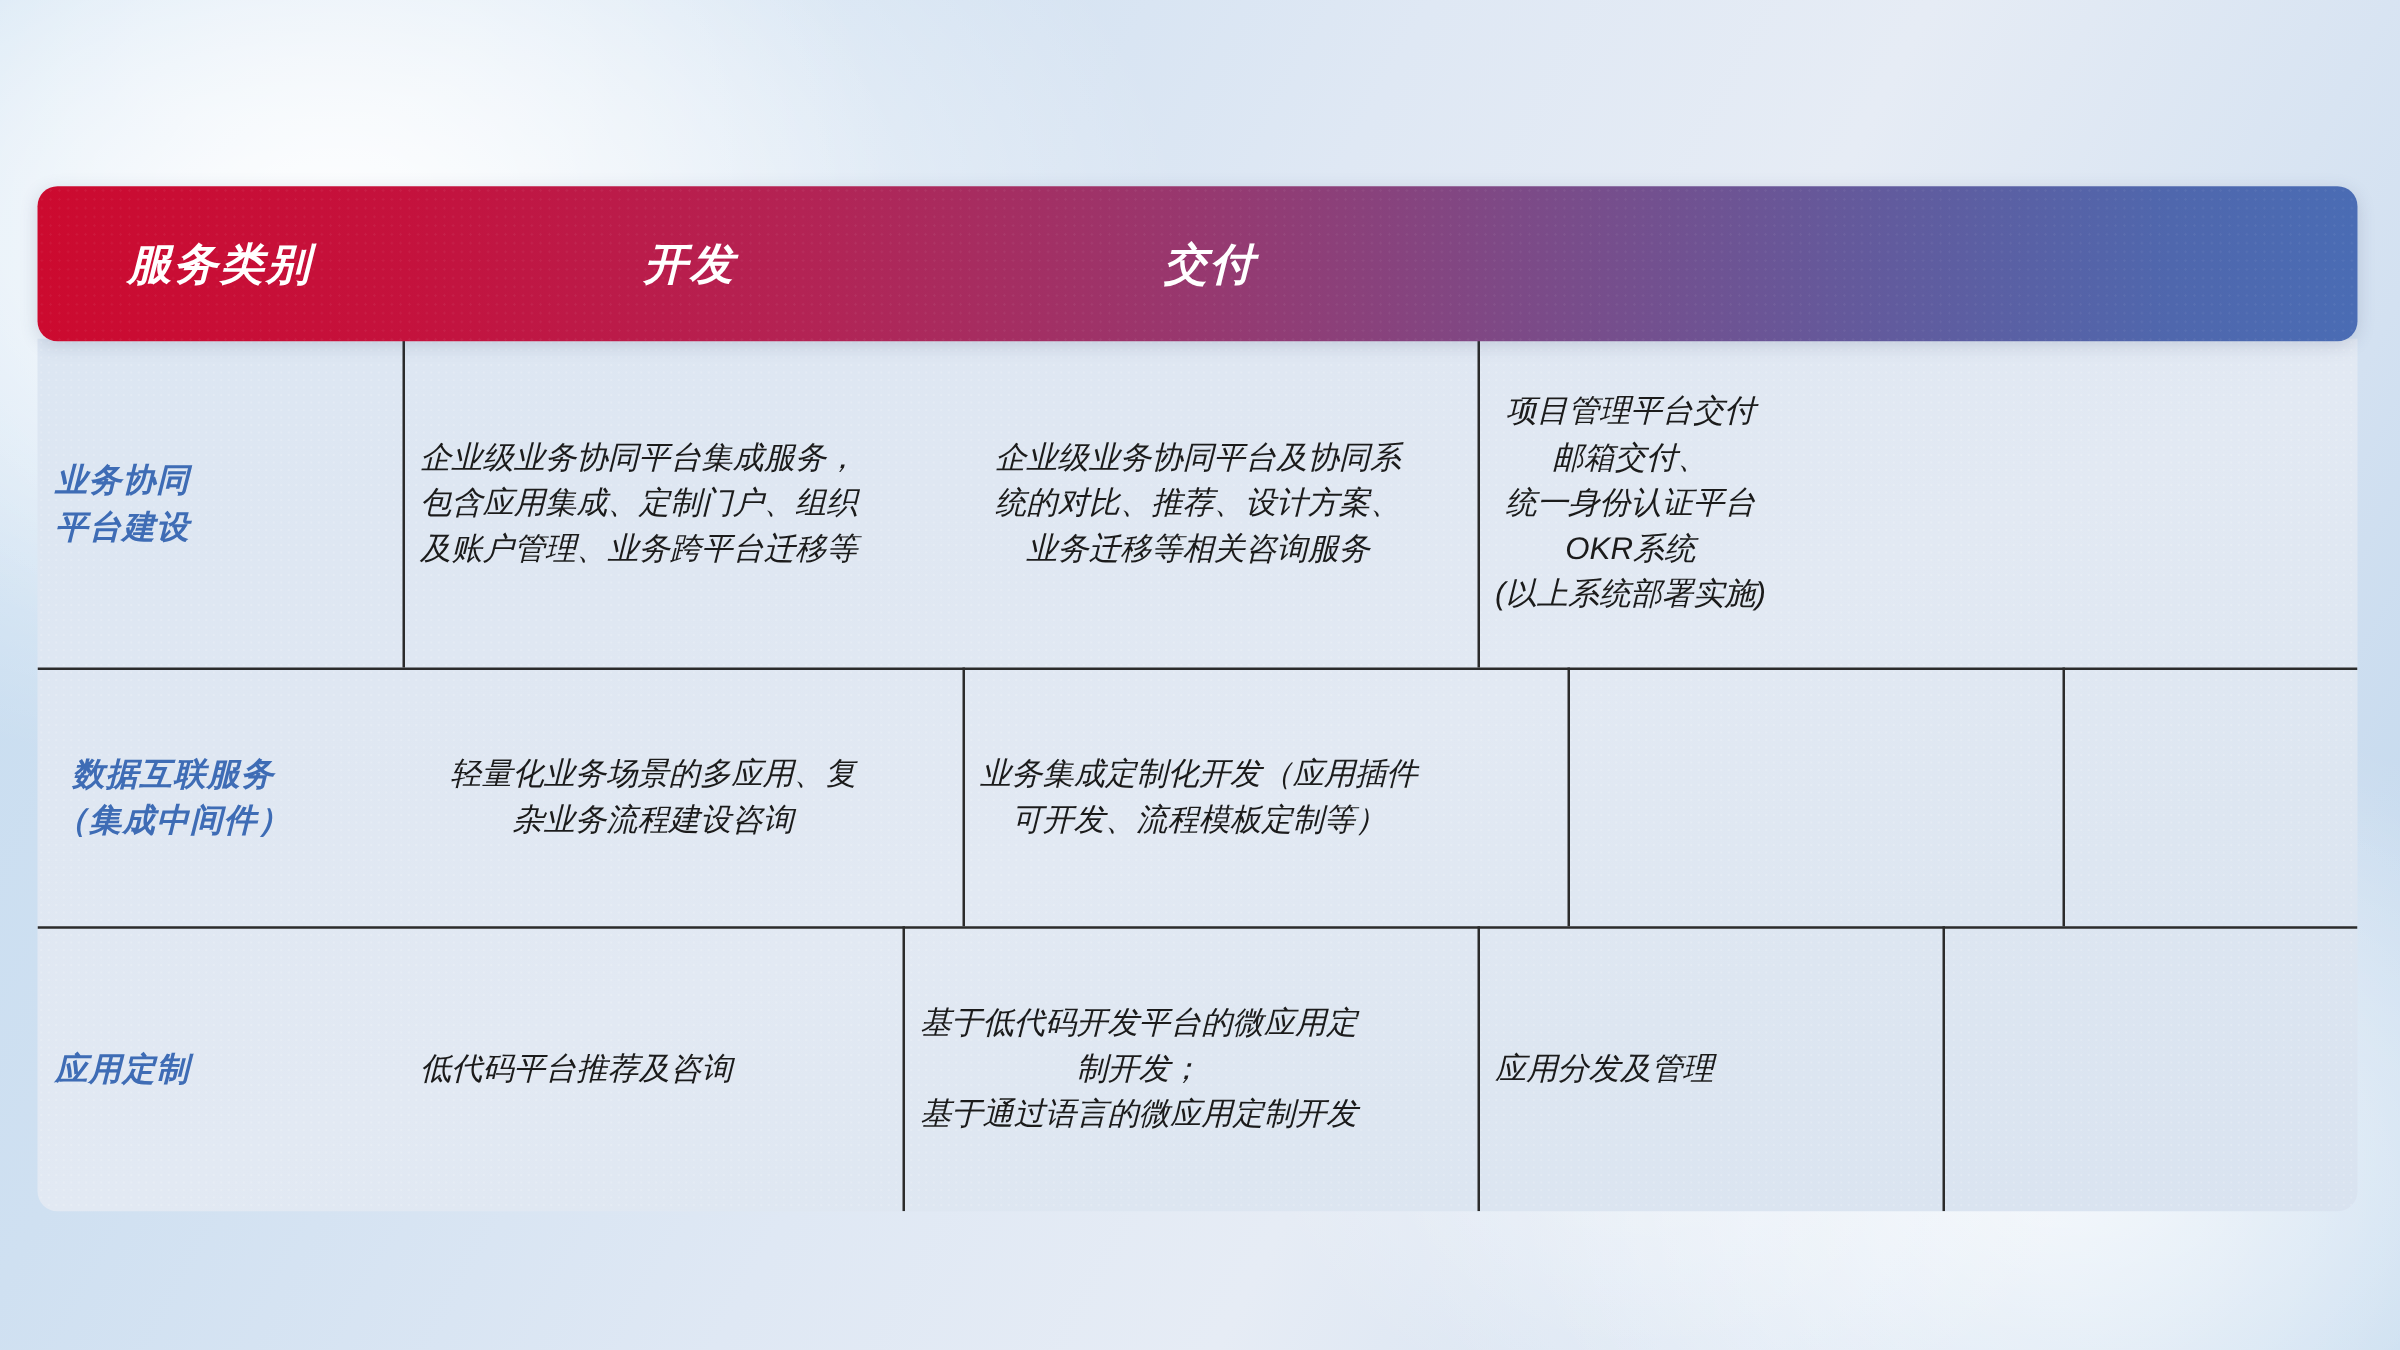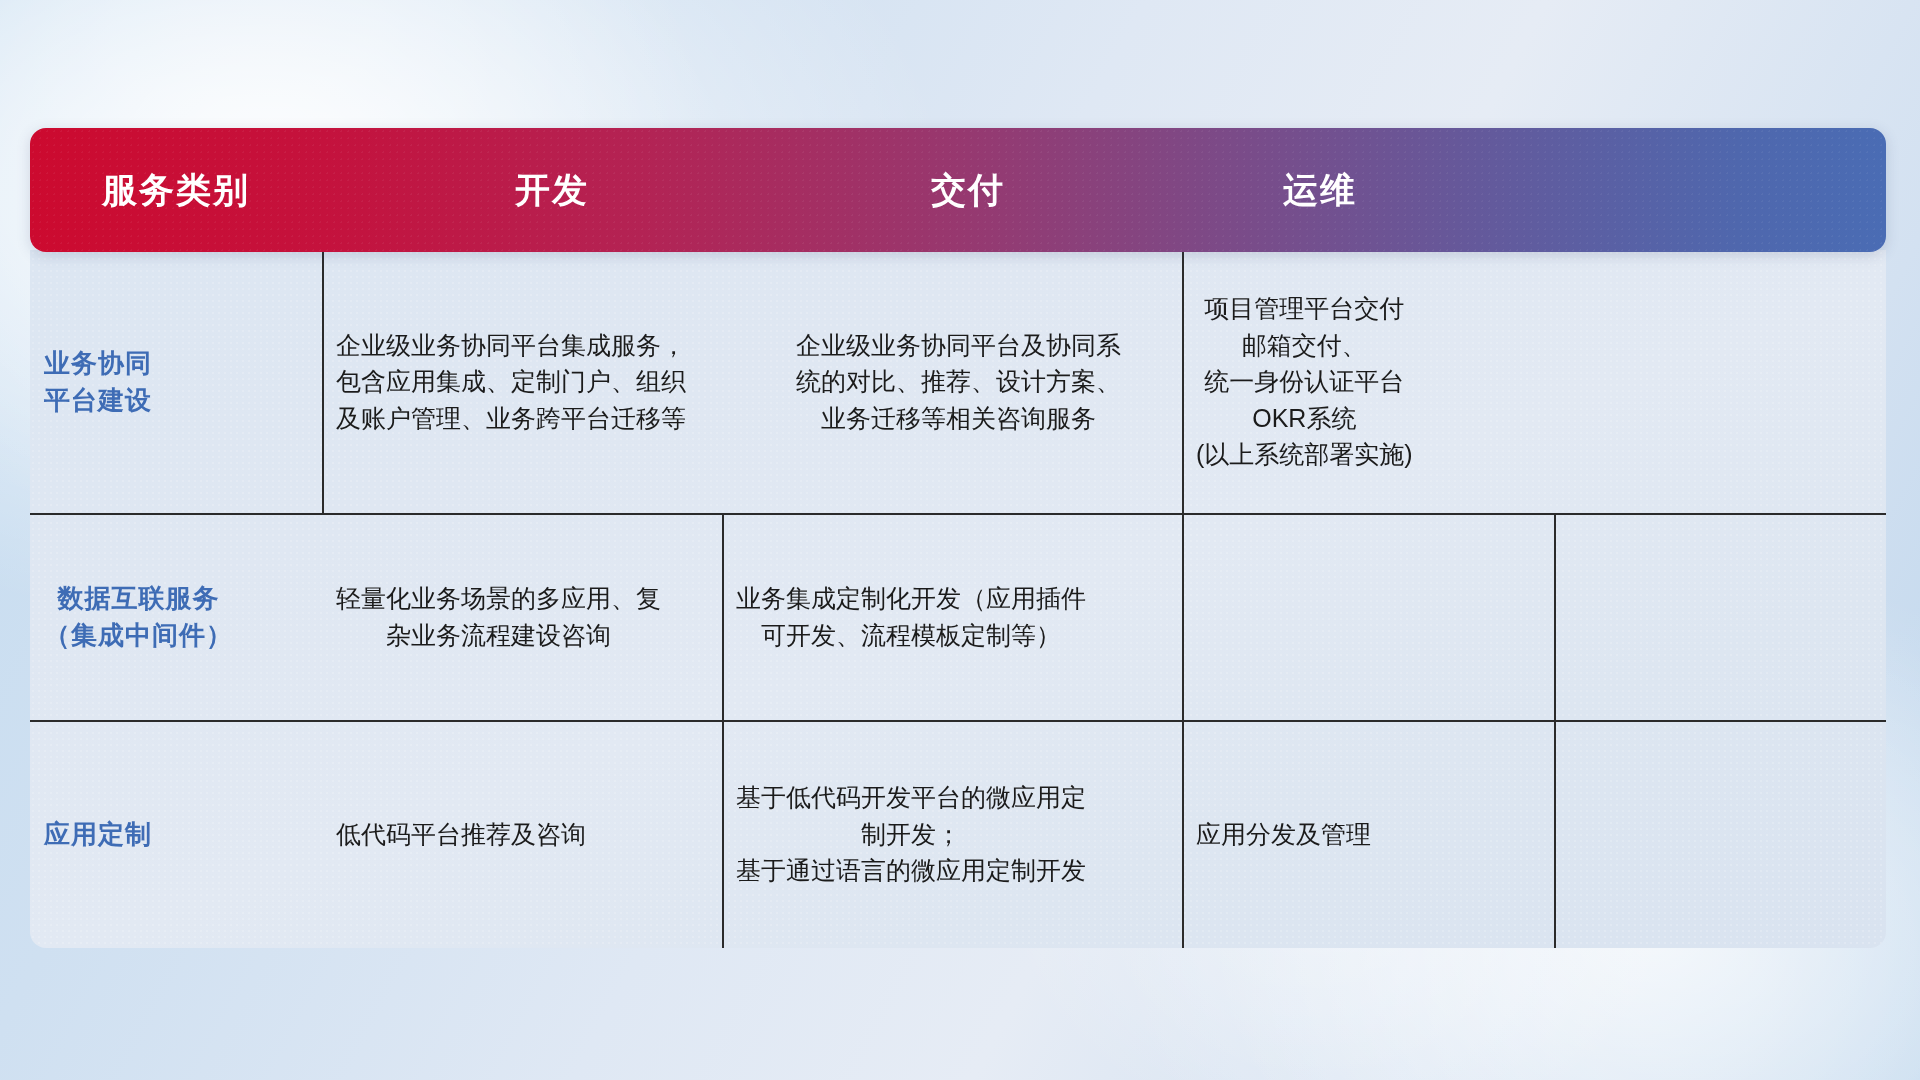--- a/index.html
+++ b/index.html
@@ -36,23 +36,24 @@
   }
   .bg-blob.b3 {
     left: 52%; top: 58%; width: 700px; height: 520px;
     background: radial-gradient(closest-side, rgba(255,255,255,0.42), rgba(255,255,255,0));
   }
 
   
   .table-wrap {
     position: absolute;
     left: 30px;
-    top: 128px;
+    top: 149px;
     width: 1856px;
     height: 820px;
+    font-style: italic;
   }
 
   .table {
     width: 100%;
     height: 100%;
     display: flex;
     flex-direction: column;
     position: relative;
   }
 
@@ -124,21 +125,21 @@
     opacity: .35;
     pointer-events: none;
   }
 
   .tr {
     display: flex;
     position: relative;
     z-index: 1;
   }
   .tr.r1 { height: 270px; }
-  .tr.r2 { height: 212px; }
+  .tr.r2 { height: 212px; gap: 24px; }
   .tr.r3 { height: 234px; }
 
   .tr.r2::before,
   .tr.r3::before {
     content: "";
     position: absolute;
     left: 0; right: 0; top: 0;
     height: 2px;
     background: #2b2b2b;
   }
@@ -192,21 +193,20 @@
 <div class="bg-blob b2"></div>
 <div class="bg-blob b3"></div>
 
 <div class="table-wrap">
   <div class="table">
 
     <div class="thead">
       <div class="th c1">服务类别</div>
       <div class="th c3">开发</div>
       <div class="th c4">交付</div>
-      <div class="th c5">运维</div>
     </div>
 
     <div class="tbody">
 
       <div class="tr r1">
         <div class="td c1">
           <span class="row-label">业务协同
 平台建设</span>
         </div>
         <div class="td c3 div-left">

